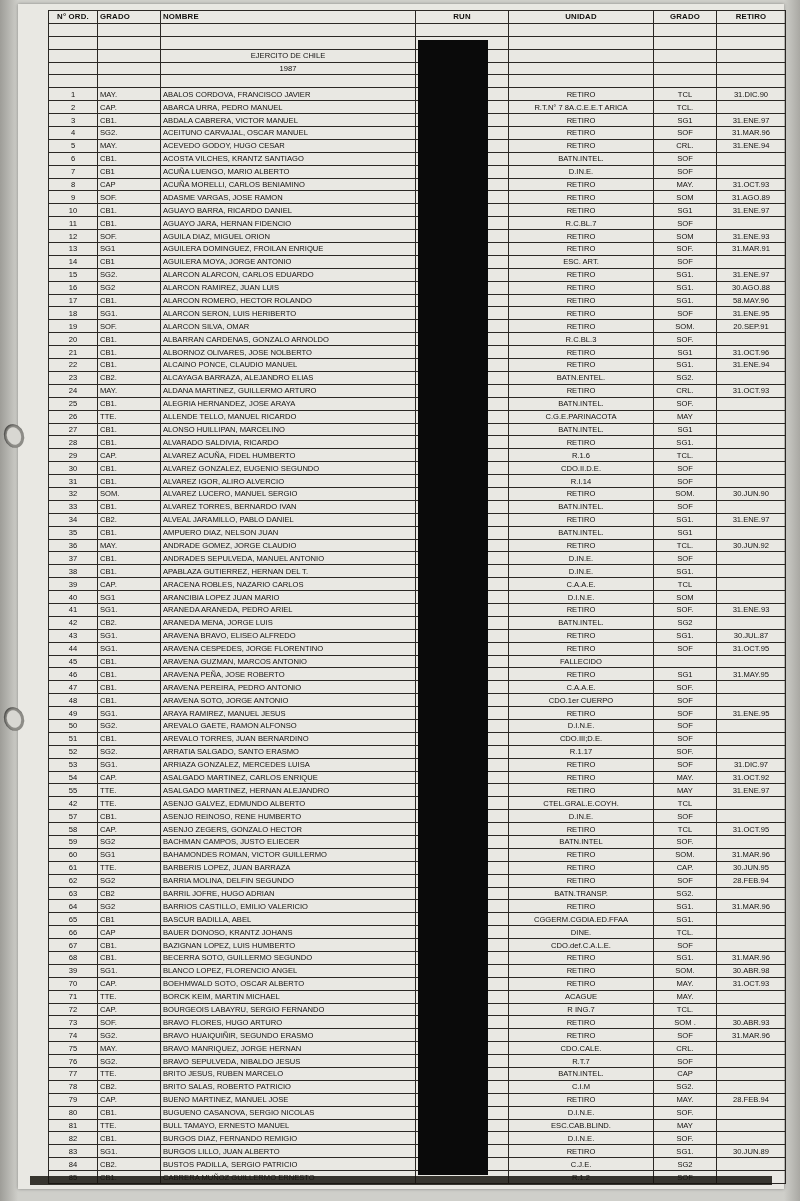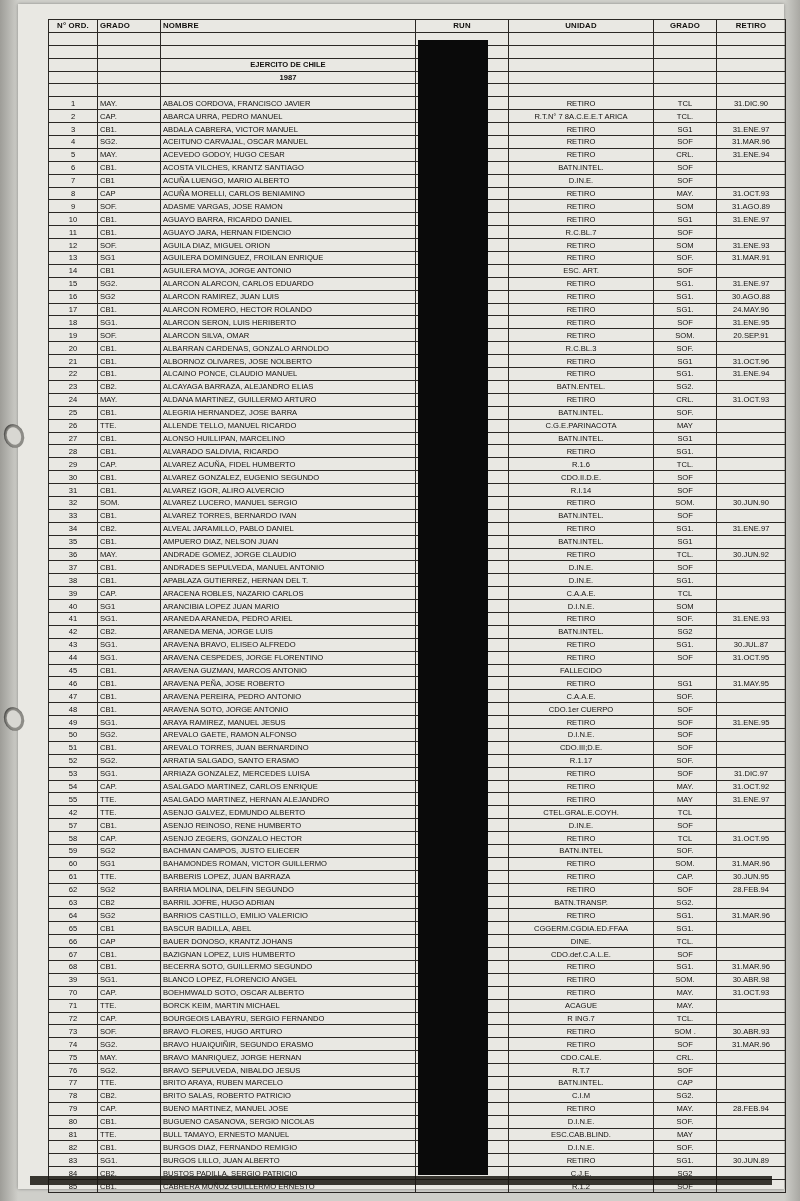--- a/index.html
+++ b/index.html
@@ -18,21 +18,20 @@
     box-shadow:0 0 3px rgba(0,0,0,.35);
   }
   table.doc{
     position:absolute;
     left:30px;top:6px;
     width:601px;
     border-collapse:collapse;
     font-size:7.6px;
     color:#12100e;
     table-layout:fixed;
-    margin-top:9px;
   }
   table.doc td, table.doc th{
     border:1px solid #2a2724;
     height:11.9px;
     line-height:11px;
     padding:0 2px;
     overflow:hidden;
     white-space:nowrap;
   }
   thead th{
@@ -43,21 +42,21 @@
     letter-spacing:.2px;
   }
   .c-ord{width:44px;text-align:center;}
   .c-gra{width:58px;text-align:left;padding-left:4px;}
   .c-nom{width:250px;text-align:left;padding-left:6px;}
   .c-run{width:88px;text-align:center;}
   .c-uni{width:140px;text-align:center;}
   .c-gr2{width:58px;text-align:center;}
   .c-ret{width:64px;text-align:center;}
   .center{text-align:center;}
-  .bold{font-weight:bold;}
+  .bold{font-weight:normal;}
   .title-row td{height:12.5px;}
   .blank td{height:11.9px;}
 
   
   .redact{
     position:absolute;
     left:418px;top:40px;
     width:70px;height:1135px;
     background:#0a0a0a;
     z-index:5;
@@ -304,21 +303,21 @@
             <td class="c-gr2 center">SG1.</td>
             <td class="c-ret center">30.AGO.88</td>
           </tr>
           <tr>
             <td class="c-ord">17</td>
             <td class="c-gra">CB1.</td>
             <td class="c-nom">ALARCON ROMERO, HECTOR ROLANDO</td>
             <td class="c-run center">&nbsp;</td>
             <td class="c-uni center">RETIRO</td>
             <td class="c-gr2 center">SG1.</td>
-            <td class="c-ret center">24.MAY.96</td>
+            <td class="c-ret center">58.MAY.96</td>
           </tr>
           <tr>
             <td class="c-ord">18</td>
             <td class="c-gra">SG1.</td>
             <td class="c-nom">ALARCON SERON, LUIS HERIBERTO</td>
             <td class="c-run center">&nbsp;</td>
             <td class="c-uni center">RETIRO</td>
             <td class="c-gr2 center">SOF</td>
             <td class="c-ret center">31.ENE.95</td>
           </tr>
@@ -372,21 +371,21 @@
             <td class="c-gra">MAY.</td>
             <td class="c-nom">ALDANA MARTINEZ, GUILLERMO ARTURO</td>
             <td class="c-run center">&nbsp;</td>
             <td class="c-uni center">RETIRO</td>
             <td class="c-gr2 center">CRL.</td>
             <td class="c-ret center">31.OCT.93</td>
           </tr>
           <tr>
             <td class="c-ord">25</td>
             <td class="c-gra">CB1.</td>
-            <td class="c-nom">ALEGRIA HERNANDEZ, JOSE BARRA</td>
+            <td class="c-nom">ALEGRIA HERNANDEZ, JOSE ARAYA</td>
             <td class="c-run center">&nbsp;</td>
             <td class="c-uni center">BATN.INTEL.</td>
             <td class="c-gr2 center">SOF.</td>
             <td class="c-ret center">&nbsp;</td>
           </tr>
           <tr>
             <td class="c-ord">26</td>
             <td class="c-gra">TTE.</td>
             <td class="c-nom">ALLENDE TELLO, MANUEL RICARDO</td>
             <td class="c-run center">&nbsp;</td>
@@ -840,21 +839,21 @@
             <td class="c-gra">SG2.</td>
             <td class="c-nom">BRAVO SEPULVEDA, NIBALDO JESUS</td>
             <td class="c-run center">&nbsp;</td>
             <td class="c-uni center">R.T.7</td>
             <td class="c-gr2 center">SOF</td>
             <td class="c-ret center">&nbsp;</td>
           </tr>
           <tr>
             <td class="c-ord">77</td>
             <td class="c-gra">TTE.</td>
-            <td class="c-nom">BRITO ARAYA, RUBEN MARCELO</td>
+            <td class="c-nom">BRITO JESUS, RUBEN MARCELO</td>
             <td class="c-run center">&nbsp;</td>
             <td class="c-uni center">BATN.INTEL.</td>
             <td class="c-gr2 center">CAP</td>
             <td class="c-ret center">&nbsp;</td>
           </tr>
           <tr>
             <td class="c-ord">78</td>
             <td class="c-gra">CB2.</td>
             <td class="c-nom">BRITO SALAS, ROBERTO PATRICIO</td>
             <td class="c-run center">&nbsp;</td>

